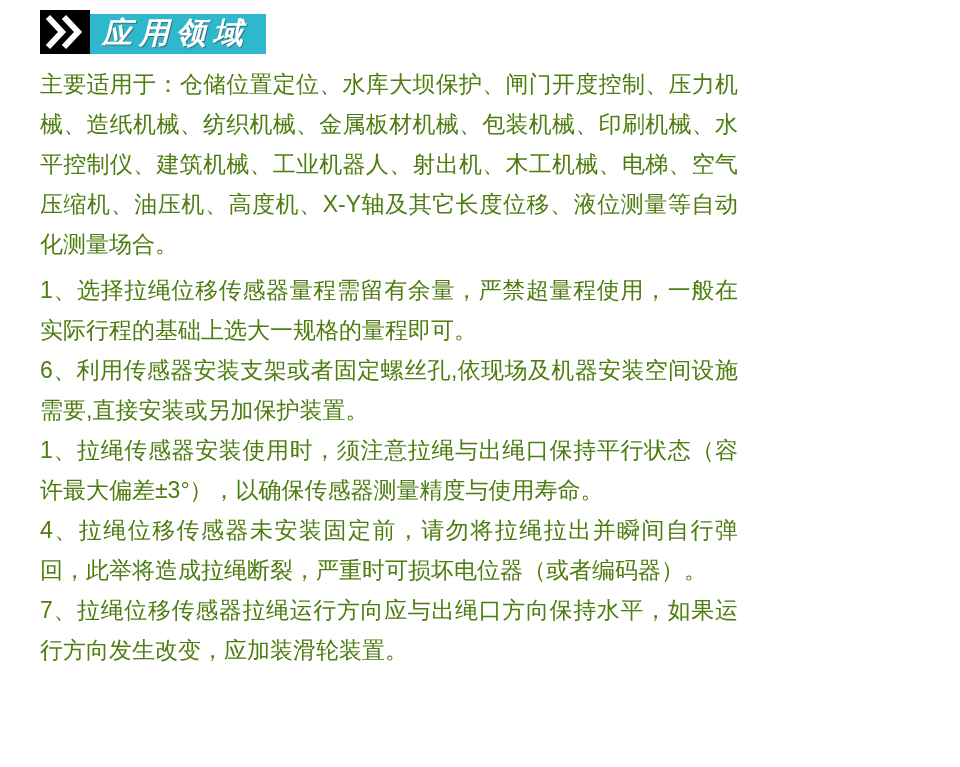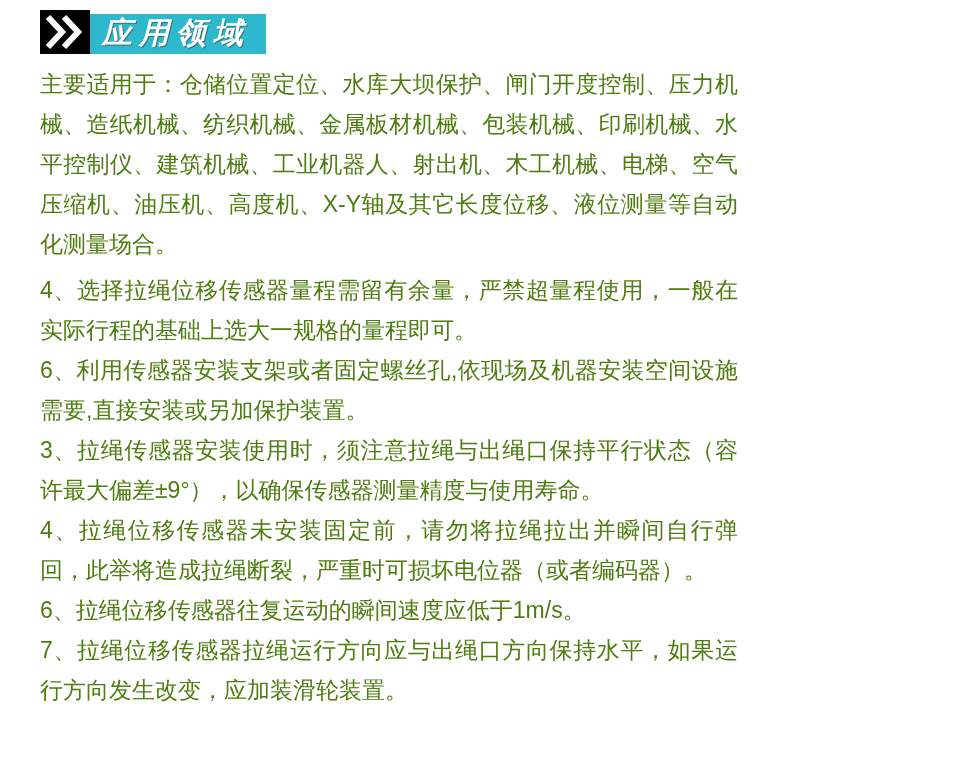--- a/index.html
+++ b/index.html
@@ -67,22 +67,21 @@
       </div>
       <div class="header-band">应用领域</div>
     </div>
     <div class="body-text">
       <p>主要适用于：仓储位置定位、水库大坝保护、闸门开度控制、压力机械、造纸机械、纺织机械、金属板材机械、包装机械、印刷机械、水平控制仪、建筑机械、工业机器人、射出机、木工机械、电梯、空气压缩机、油压机、高度机、X-Y轴及其它长度位移、液位测量等自动化测量场合。</p>
     </div>
   </div>
 
   <div class="section">
     <div class="body-text">
-      <p>4、选择拉绳位移传感器量程需留有余量，严禁超量程使用，一般在实际行程的基础上选大一规格的量程即可。</p>
+      <p>1、选择拉绳位移传感器量程需留有余量，严禁超量程使用，一般在实际行程的基础上选大一规格的量程即可。</p>
       <p>6、利用传感器安装支架或者固定螺丝孔,依现场及机器安装空间设施需要,直接安装或另加保护装置。</p>
-      <p>3、拉绳传感器安装使用时，须注意拉绳与出绳口保持平行状态（容许最大偏差±9°），以确保传感器测量精度与使用寿命。</p>
+      <p>1、拉绳传感器安装使用时，须注意拉绳与出绳口保持平行状态（容许最大偏差±3°），以确保传感器测量精度与使用寿命。</p>
       <p>4、拉绳位移传感器未安装固定前，请勿将拉绳拉出并瞬间自行弹回，此举将造成拉绳断裂，严重时可损坏电位器（或者编码器）。</p>
-      <p>6、拉绳位移传感器往复运动的瞬间速度应低于1m/s。</p>
       <p>7、拉绳位移传感器拉绳运行方向应与出绳口方向保持水平，如果运行方向发生改变，应加装滑轮装置。</p>
     </div>
   </div>
 
 </div>
 
 </body></html>

